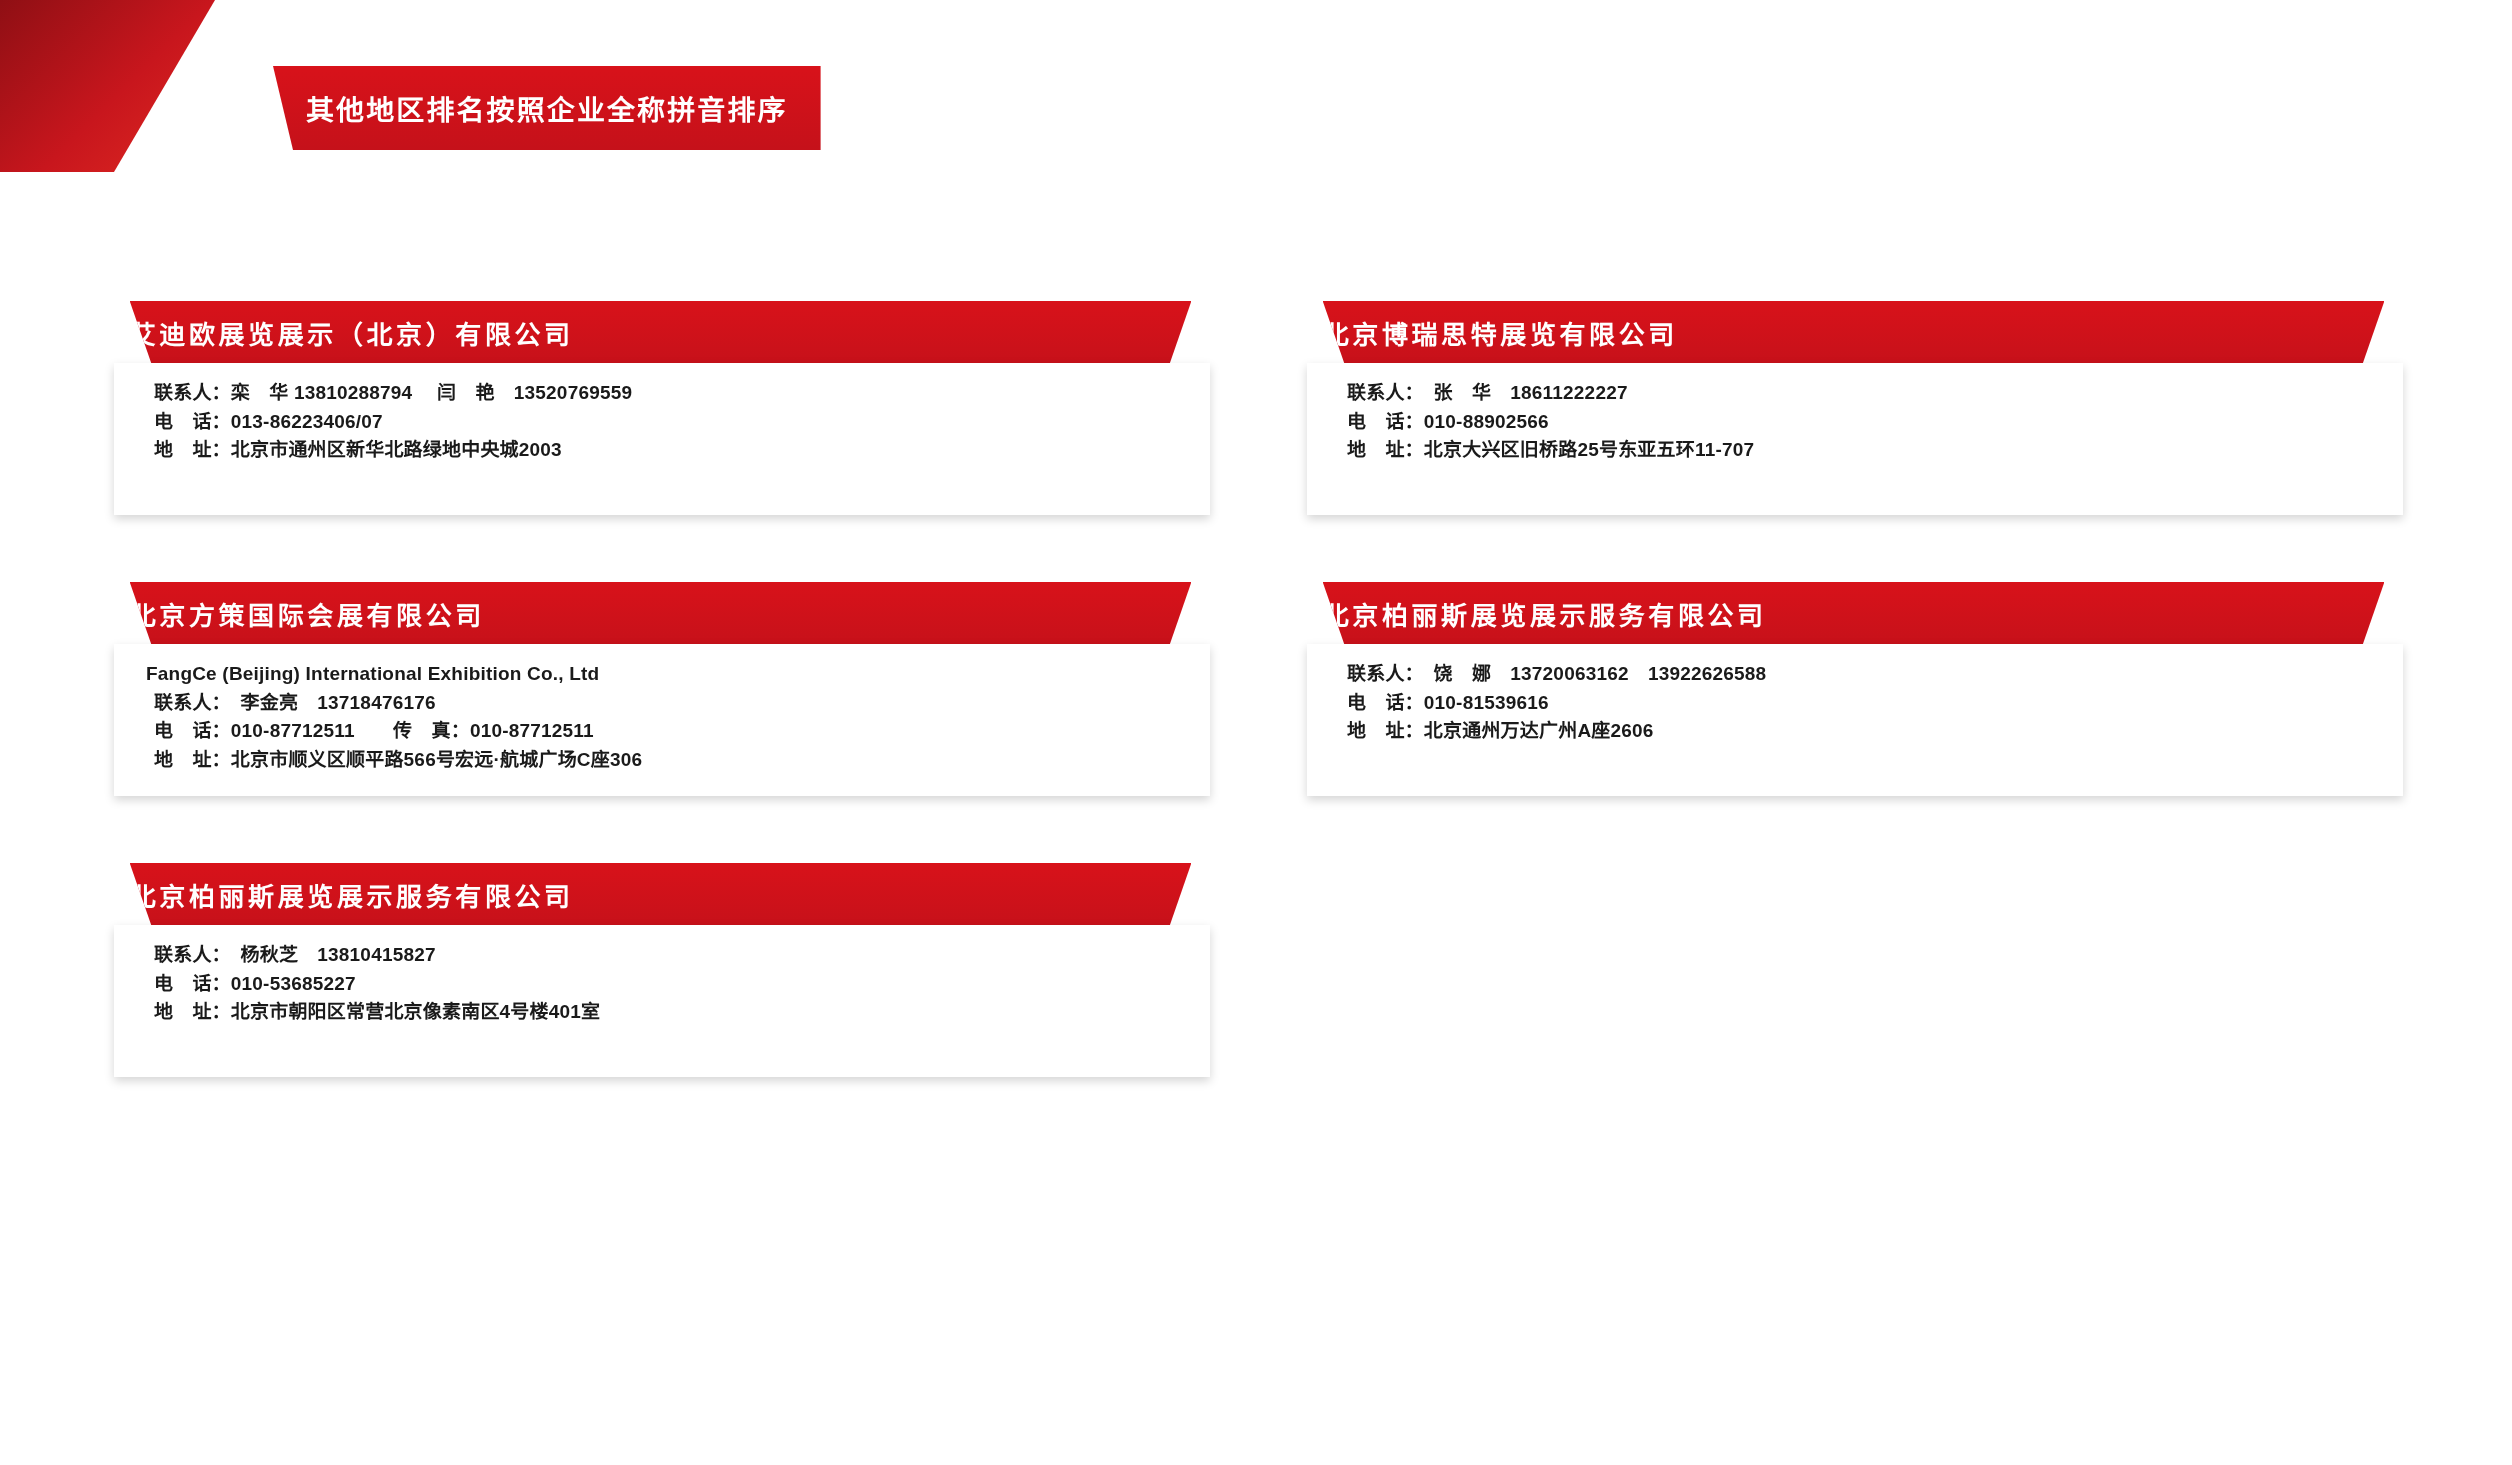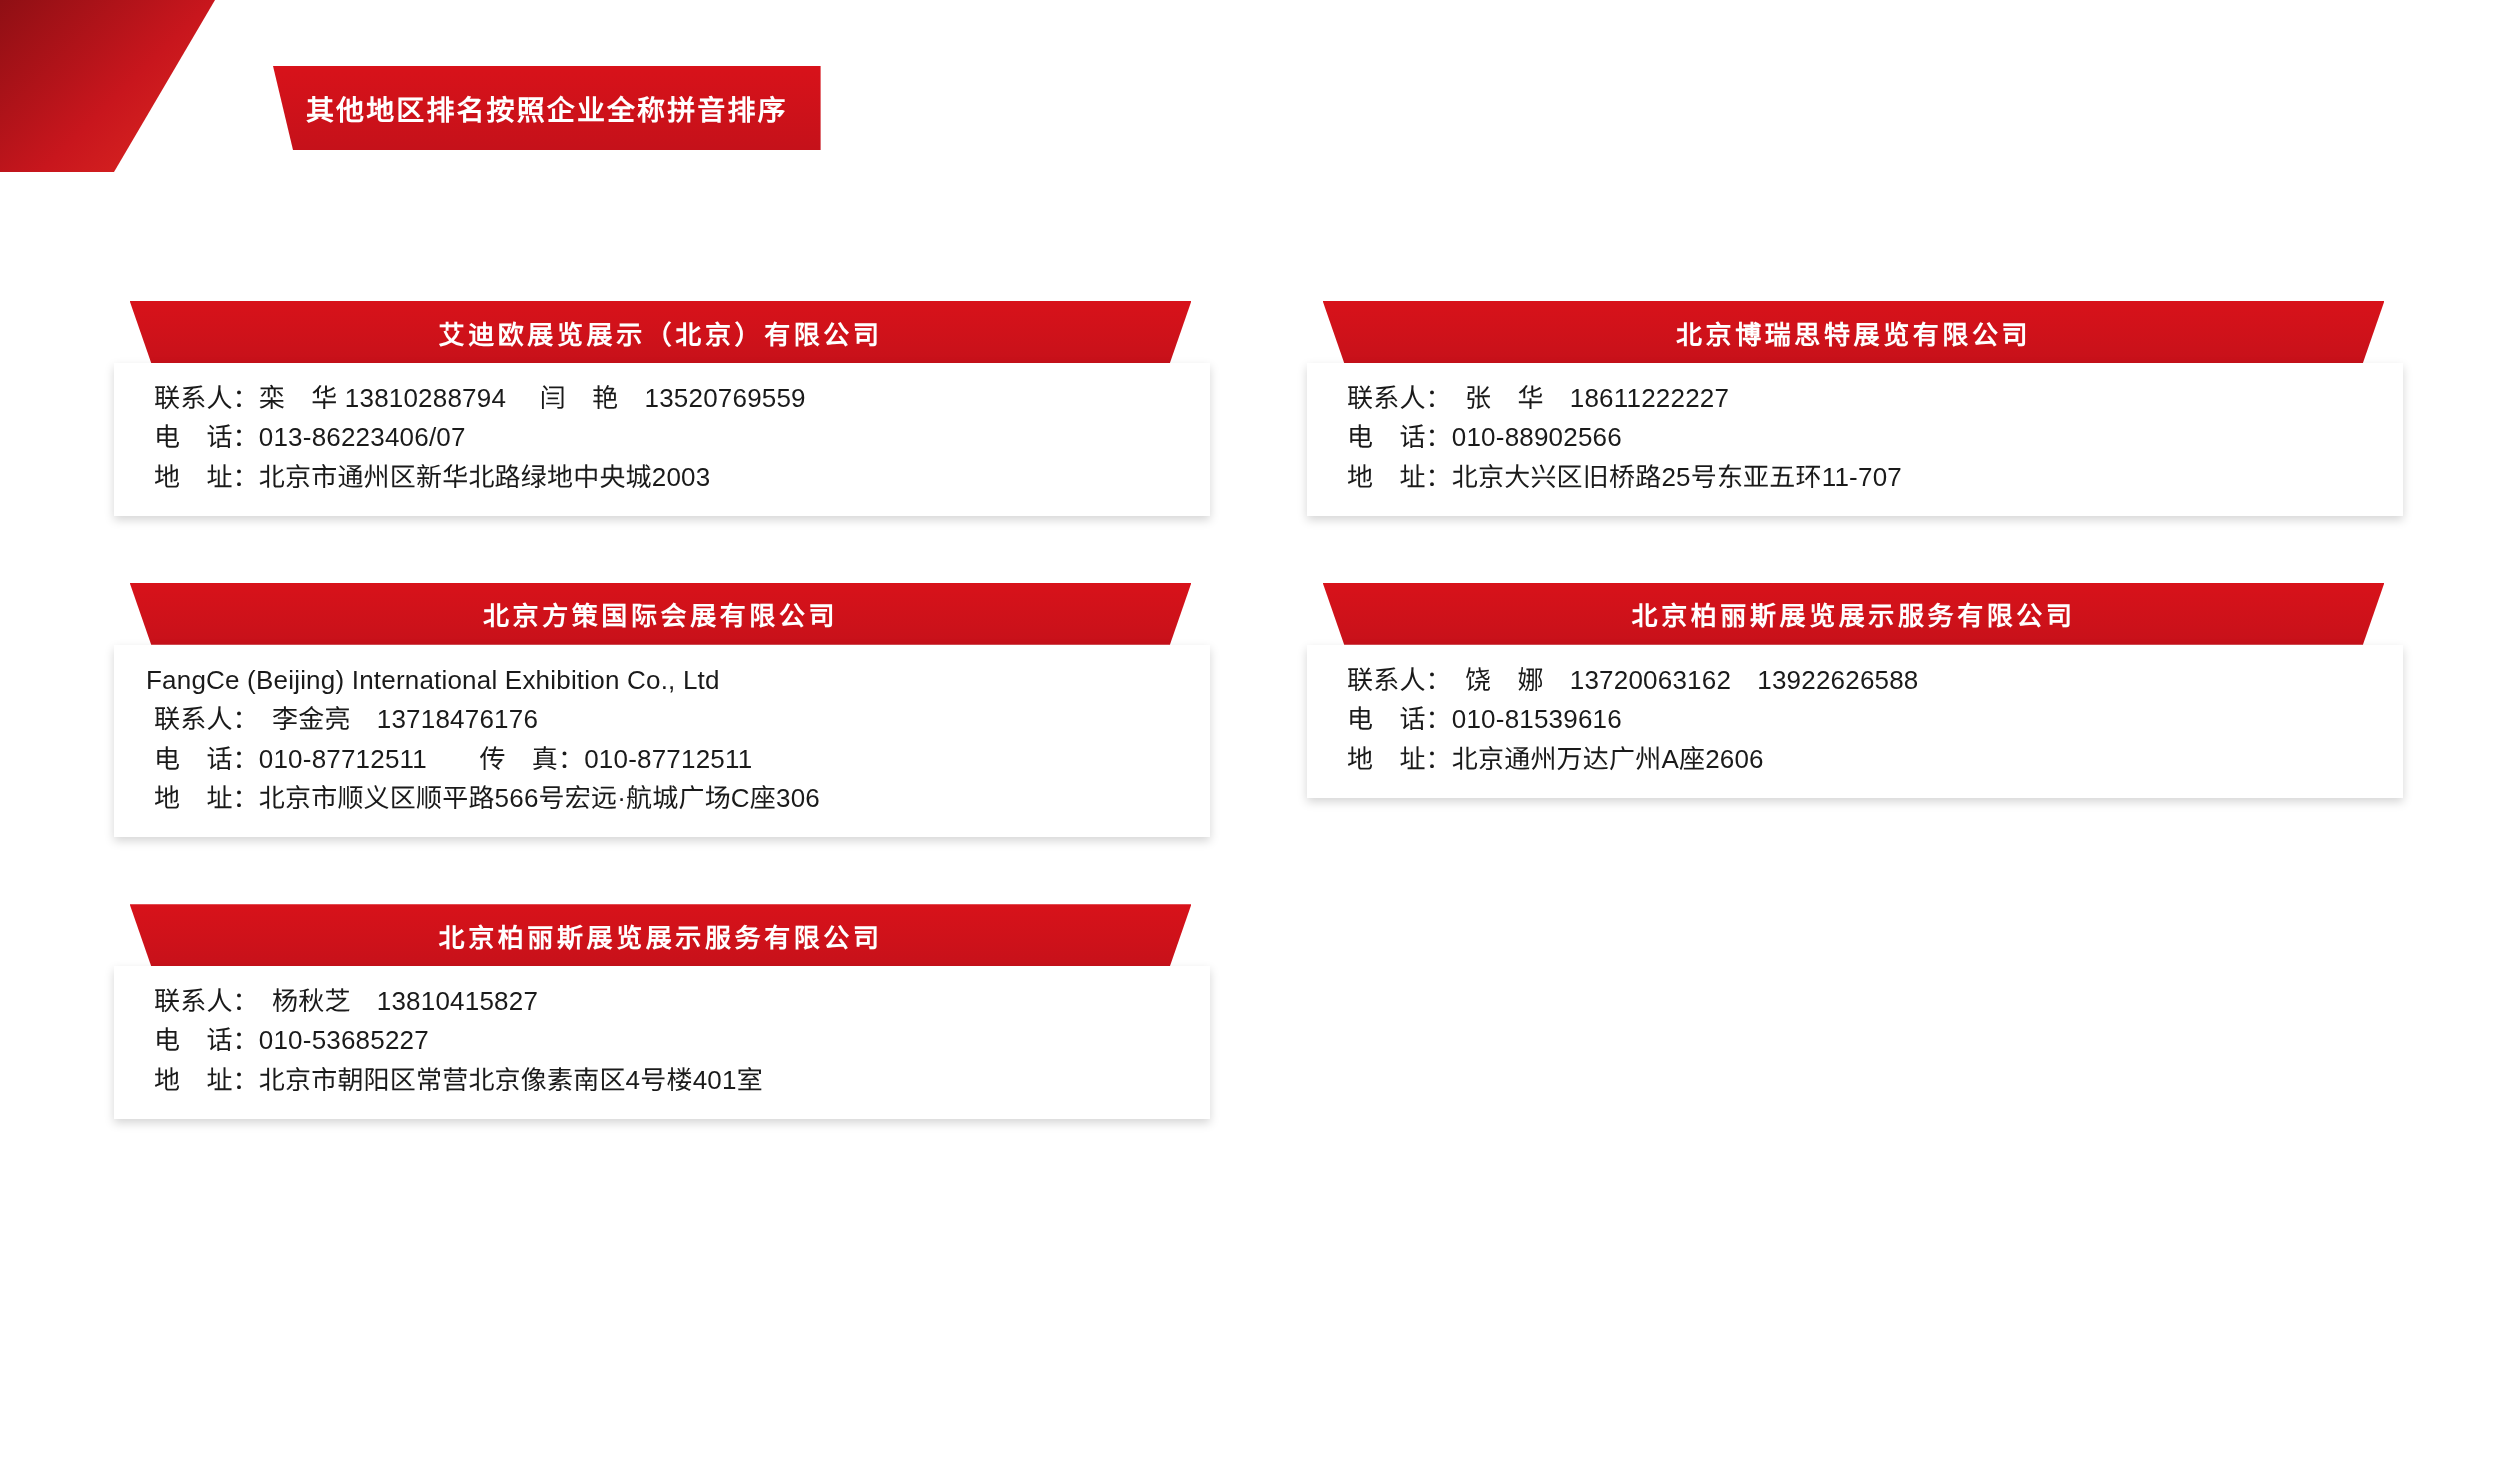--- a/index.html
+++ b/index.html
@@ -64,21 +64,21 @@
   }
 
   .card-header {
     position: relative;
     height: 62px;
     margin: 0 18.6px 0 15.7px;
     background: linear-gradient(180deg, #d8121a 0%, #c7111a 100%);
     clip-path: polygon(0 0, 100% 0, calc(100% - 21.5px) 100%, 21.5px 100%);
     display: flex;
     align-items: center;
-    justify-content: center;
+    justify-content: flex-start;
   }
   .card-header .card-title {
     color: #ffffff;
     font-size: 26px;
     font-weight: bold;
     letter-spacing: 3.6px;
     white-space: nowrap;
   }
 
   .card-body {
@@ -94,26 +94,27 @@
     content: "";
     position: absolute;
     right: 0;
     bottom: -2.9px;
     width: 100%;
     height: 4.3px;
     background: transparent;
   }
 
   .line {
-    font-size: 26px;
+    font-size: 19px;
     color: #1a1a1a;
     line-height: 1.52;
     padding: 0 40px;
     white-space: nowrap;
     letter-spacing: 0.2px;
+    font-weight: bold;
   }
   .line.eng {
     color: #1a1a1a;
     padding-left: 32px;
   }
 </style>
 </head>
 <body>
 
 <div class="corner-shape"></div>

